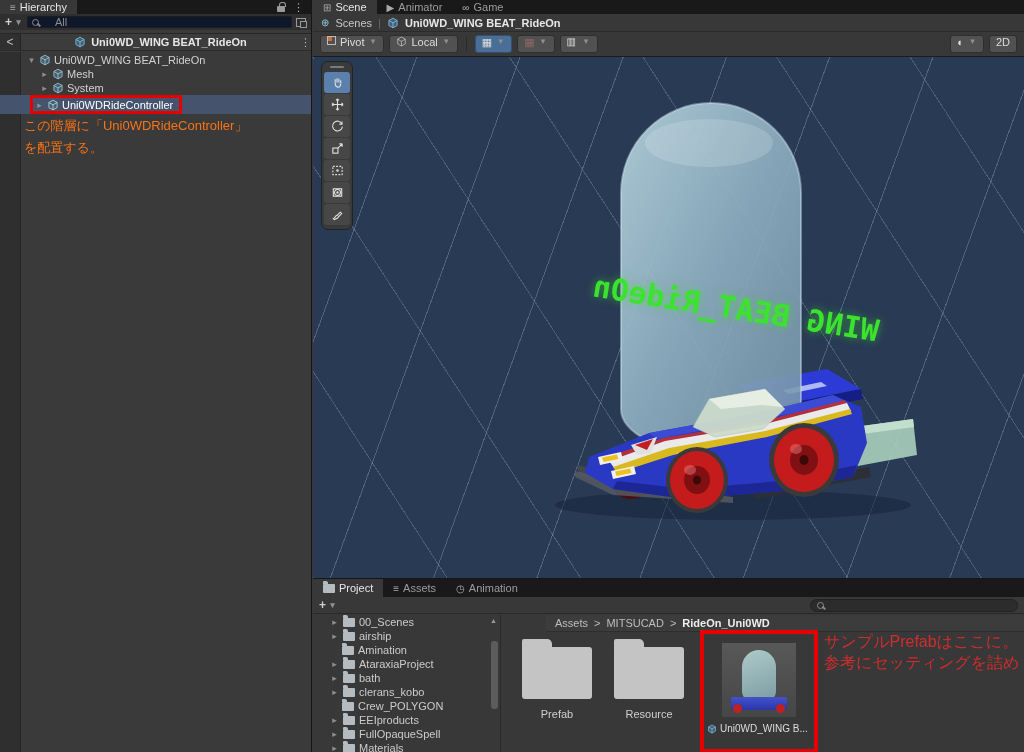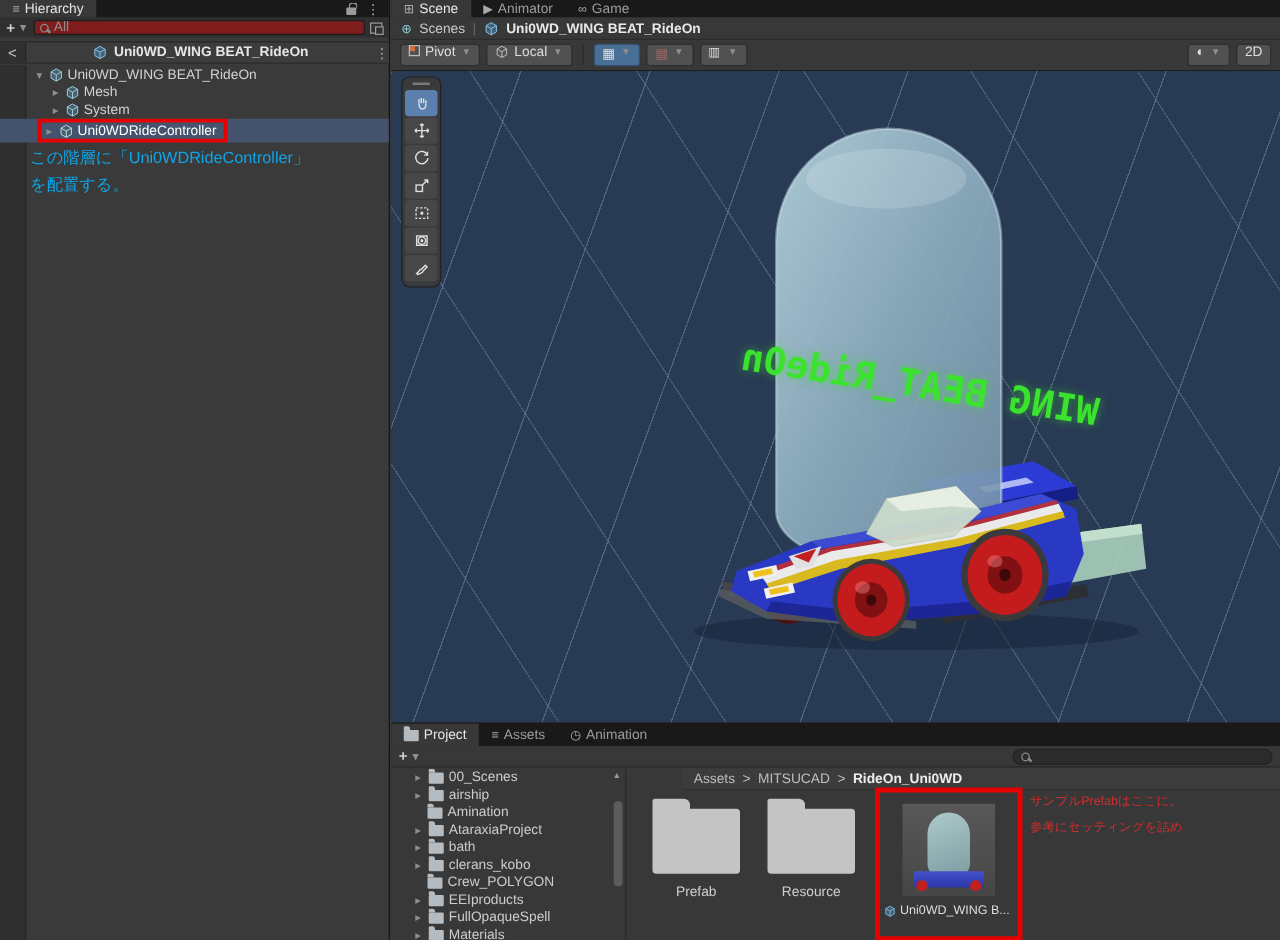--- a/index.html
+++ b/index.html
@@ -22,31 +22,31 @@
   .lock::before { content:""; position:absolute; top:-4px; left:1.5px; width:5px; height:4px; border:1px solid #9a9a9a; border-bottom:none; border-radius:3px 3px 0 0; }
   .picker { width:10px; height:9px; border:1px solid #999; position:relative; flex:none; }
   .picker::after { content:""; position:absolute; right:-2px; bottom:-2px; width:5px; height:5px; background:#2f2f2f; border:1px solid #999; }
   .fold { width:12px; height:9px; background:#b4bcc2; border-radius:1px; position:relative; flex:none; }
   .fold::before { content:""; position:absolute; top:-2.5px; left:0; width:5px; height:3px; background:#b4bcc2; border-radius:1px 2px 0 0; }
 
   
   .hier { position:absolute; left:0; top:0; width:312px; height:752px; background:#3a3a3a; border-right:1px solid #161616; }
   .hier-tools { height:16px; background:#2f2f2f; display:flex; align-items:center; gap:4px; padding:0 5px; }
   .plusbtn { display:flex; align-items:center; gap:2px; color:#cfcfcf; font-size:12px; font-weight:bold; }
-  .searchbox { flex:1; height:12px; background:#7f1d1d; border:1px solid #1d1d1d; border-radius:2px; display:flex; align-items:center; gap:4px; padding:0 4px; color:#8d8d8d;text-align:right; }
+  .searchbox { flex:1; height:12px; background:#0f172a; border:1px solid #1d1d1d; border-radius:2px; display:flex; align-items:center; gap:16px; padding:0 4px; color:#8d8d8d;text-align:right; }
   .prefab-bar { position:absolute; left:0; top:33px; width:100%; height:18px; background:#3c3c3c; border-top:1px solid #272727; border-bottom:1px solid #2c2c2c; display:flex; align-items:center; }
   .back-btn { width:21px; align-self:stretch; background:#303030; color:#c0c0c0; display:flex; align-items:center; justify-content:center; font-size:12px; border-right:1px solid #252525; }
   .prefab-center { flex:1; display:flex; justify-content:center; align-items:center; gap:5px; font-weight:bold; color:#e6e6e6; }
   .left-strip { position:absolute; left:0; top:52px; bottom:0; width:21px; background:#2f2f2f; border-right:1px solid #262626; }
   .tree { position:absolute; left:0; top:53px; right:0; }
   .trow { height:14px; display:flex; align-items:center; gap:3px; padding-left:40px; color:#d2d2d2; }
   .trow.root { padding-left:27px; }
   .trow.sel { height:19px; background:#45536d; color:#fff; padding-left:30px; }
   .selbox { display:inline-flex; align-items:center; gap:3px; border:3px solid #e60000; padding:0 6px 0 2px; height:19px; }
-  .hier-note { position:absolute; left:24px; top:115px; font-size:13px; line-height:22px; color:#0ea5e9; }
+  .hier-note { position:absolute; left:24px; top:115px; font-size:13px; line-height:22px; color:#f97316; }
 
   
   .scene { position:absolute; left:313px; top:0; width:711px; height:578px; background:#383838; }
   .crumbbar { height:18px; background:#383838; border-bottom:1px solid #2b2b2b; display:flex; align-items:center; gap:6px; padding:0 8px; }
   .crumb-name { color:#e8e8e8; font-weight:bold; }
   .pipe { color:#666; }
   .stoolbar { height:25px; background:#383838; border-bottom:1px solid #1c1c1c; display:flex; align-items:center; gap:5px; padding:0 7px; }
   .sbtn { height:18px; background:#515151; border:1px solid #2e2e2e; border-radius:3px; display:flex; align-items:flex-start; gap:4px; padding:0 6px; color:#ddd; }
   .sbtn.blue { background:#4a6f96; border-color:#33506f; }
   .sbtn .dim { opacity:.65; }
@@ -92,21 +92,21 @@
   .bigfold::before { content:""; position:absolute; top:-8px; left:0; width:30px; height:10px; background:#c4c4c4; border-radius:2px 5px 0 0; }
   .prefab-tile { position:absolute; left:198px; top:15px; width:118px; height:123px; border:4px solid #e60000; }
   .thumb { width:74px; height:74px; margin:9px auto 6px; background:linear-gradient(#585858,#464646); position:relative; overflow:hidden; }
   .th-cap { position:absolute; left:20px; top:7px; width:34px; height:52px; border-radius:17px 17px 11px 11px;
     background:linear-gradient(160deg,#aecaca,#7b9ca2); }
   .th-car { position:absolute; left:9px; bottom:7px; width:56px; height:13px; border-radius:2px;
     background:linear-gradient(#4452cc,#2a36a8); }
   .th-car::before, .th-car::after { content:""; position:absolute; bottom:-3px; width:9px; height:9px; border-radius:50%; background:#bf2020; }
   .th-car::before { left:2px; } .th-car::after { right:2px; }
   .tlabel { display:flex; align-items:center; gap:3px; padding:0 3px; font-size:10px; color:#ddd; white-space:nowrap; overflow:hidden; }
-  .proj-note { position:absolute; left:322px; top:16px; font-size:10px; line-height:21px; color:#d22c2c; }
+  .proj-note { position:absolute; left:322px; top:16px; font-size:16px; line-height:21px; color:#d22c2c; }
 </style>
 </head>
 <body>
 
 <div id="root">
 
   <div class="hier">
     <div class="tabstrip">
       <div class="tab active">
         <span class="ticon">≡</span>

